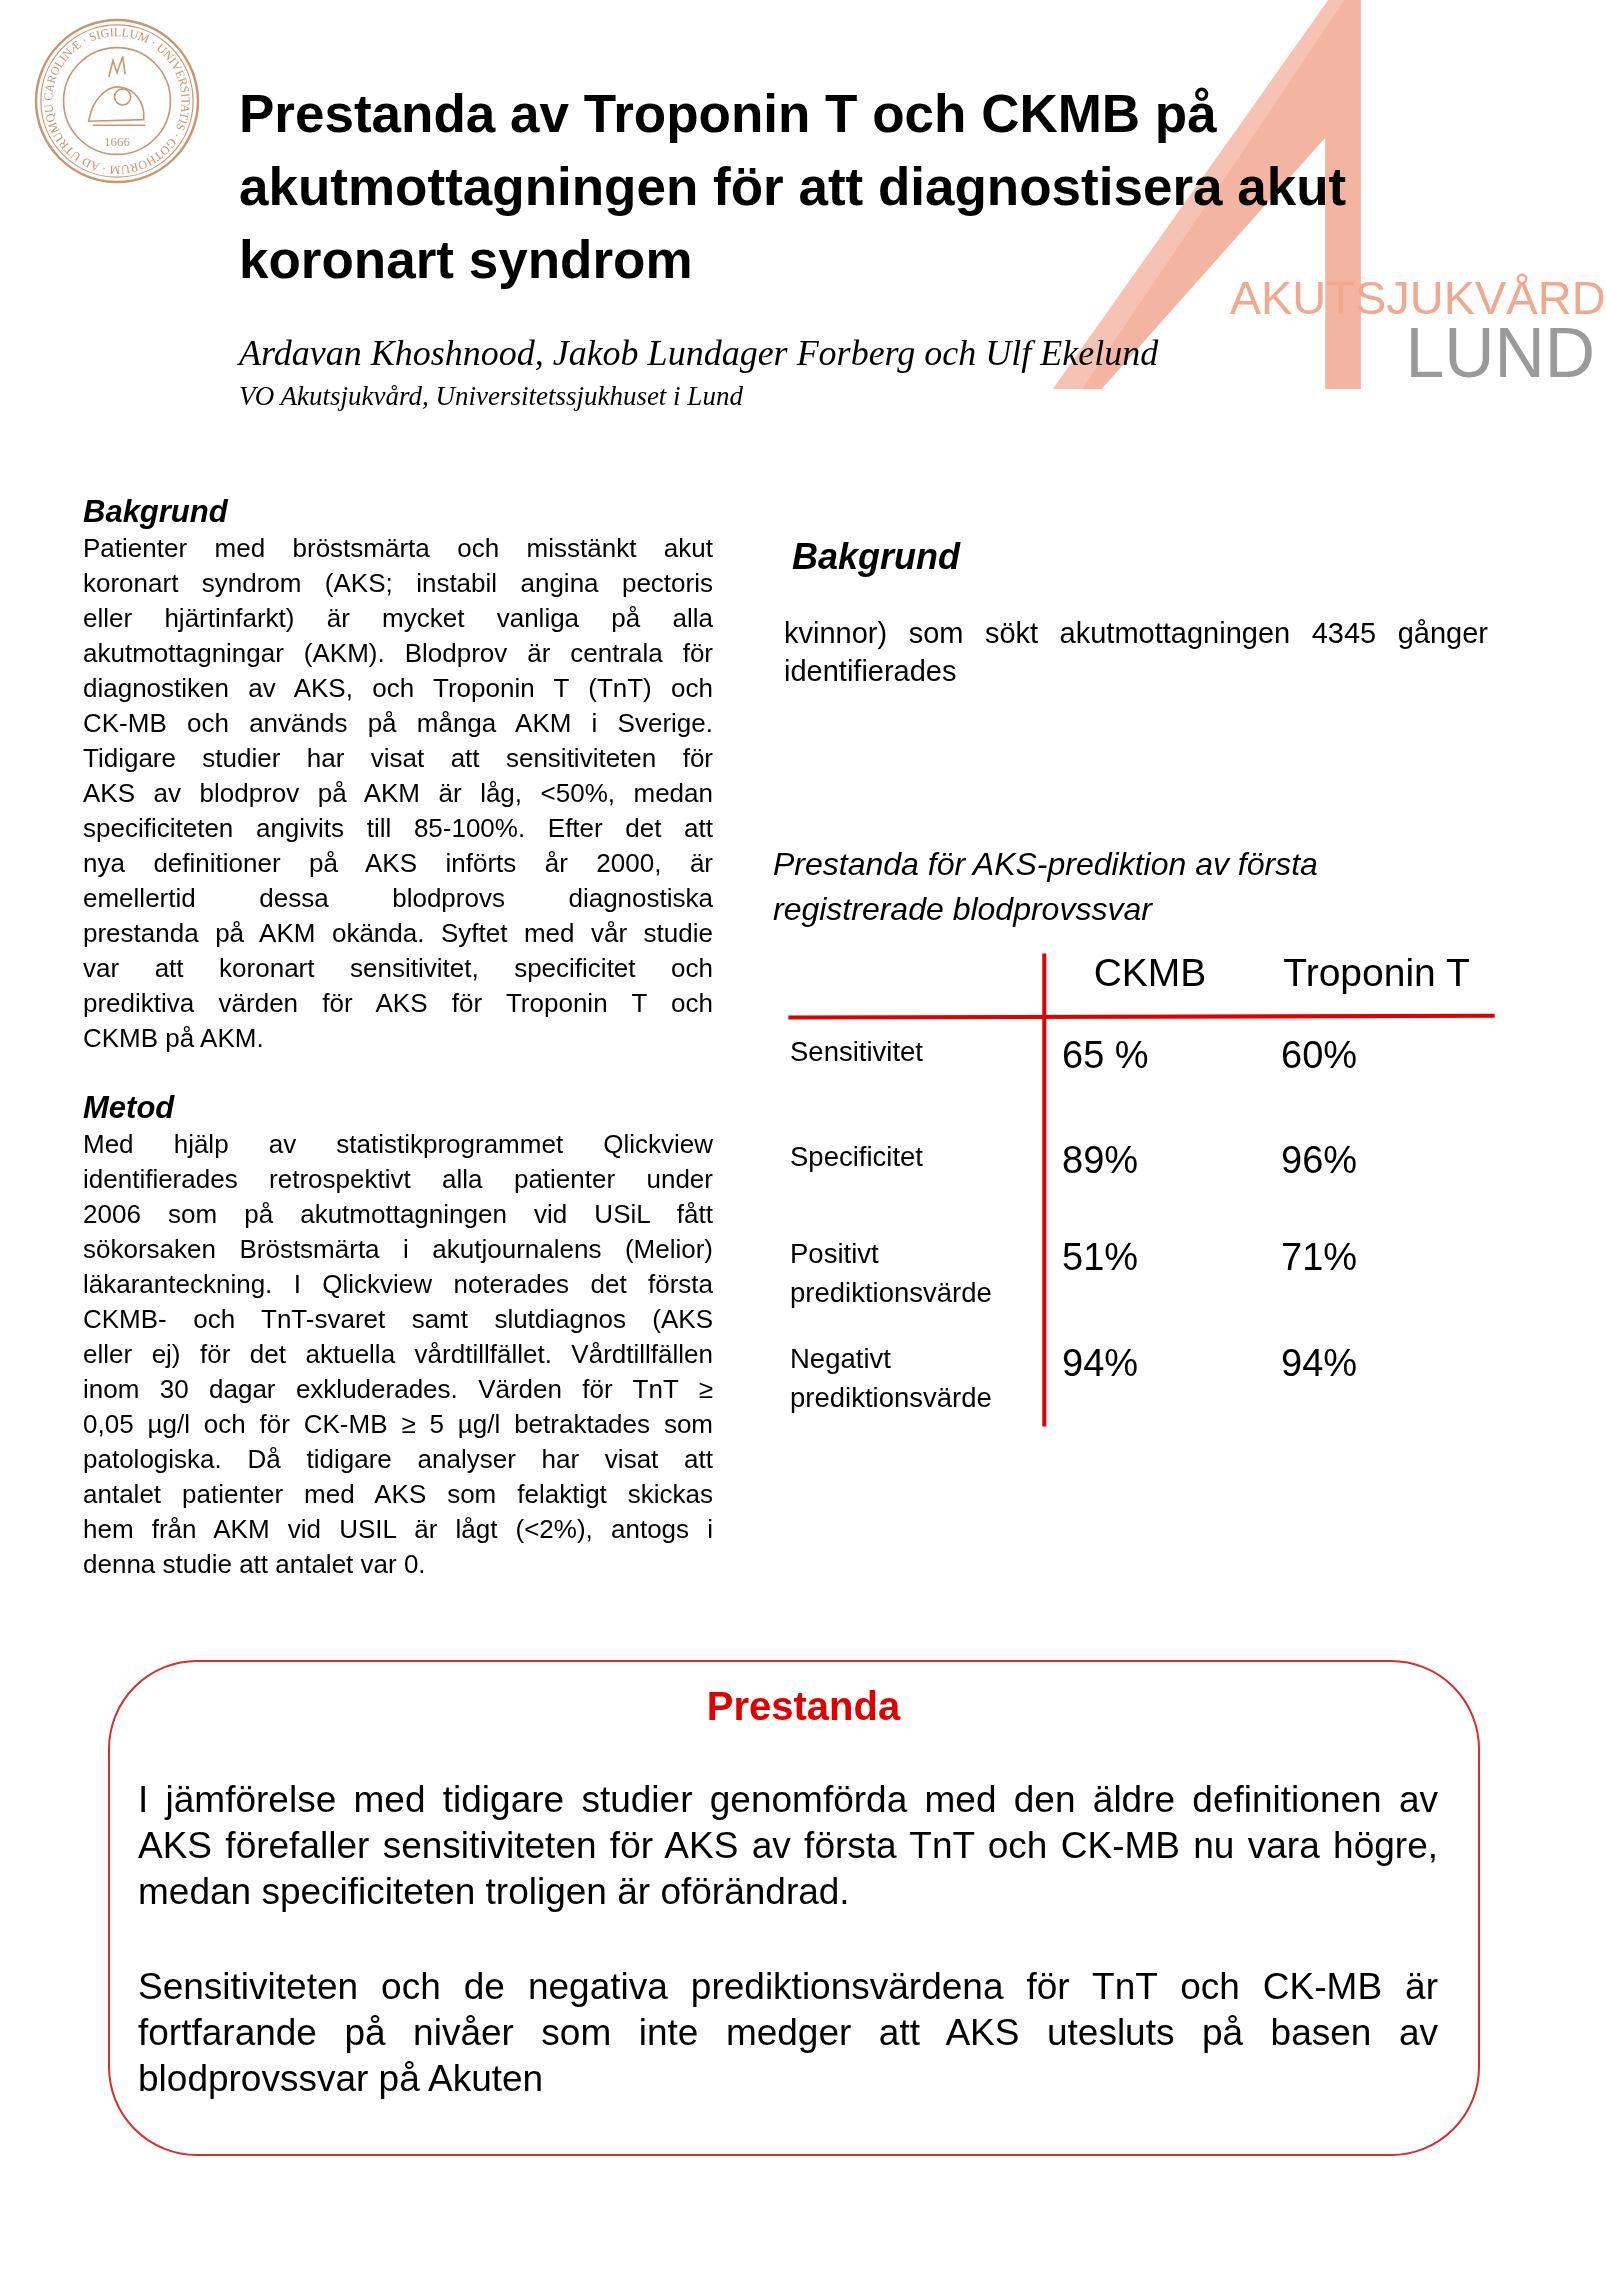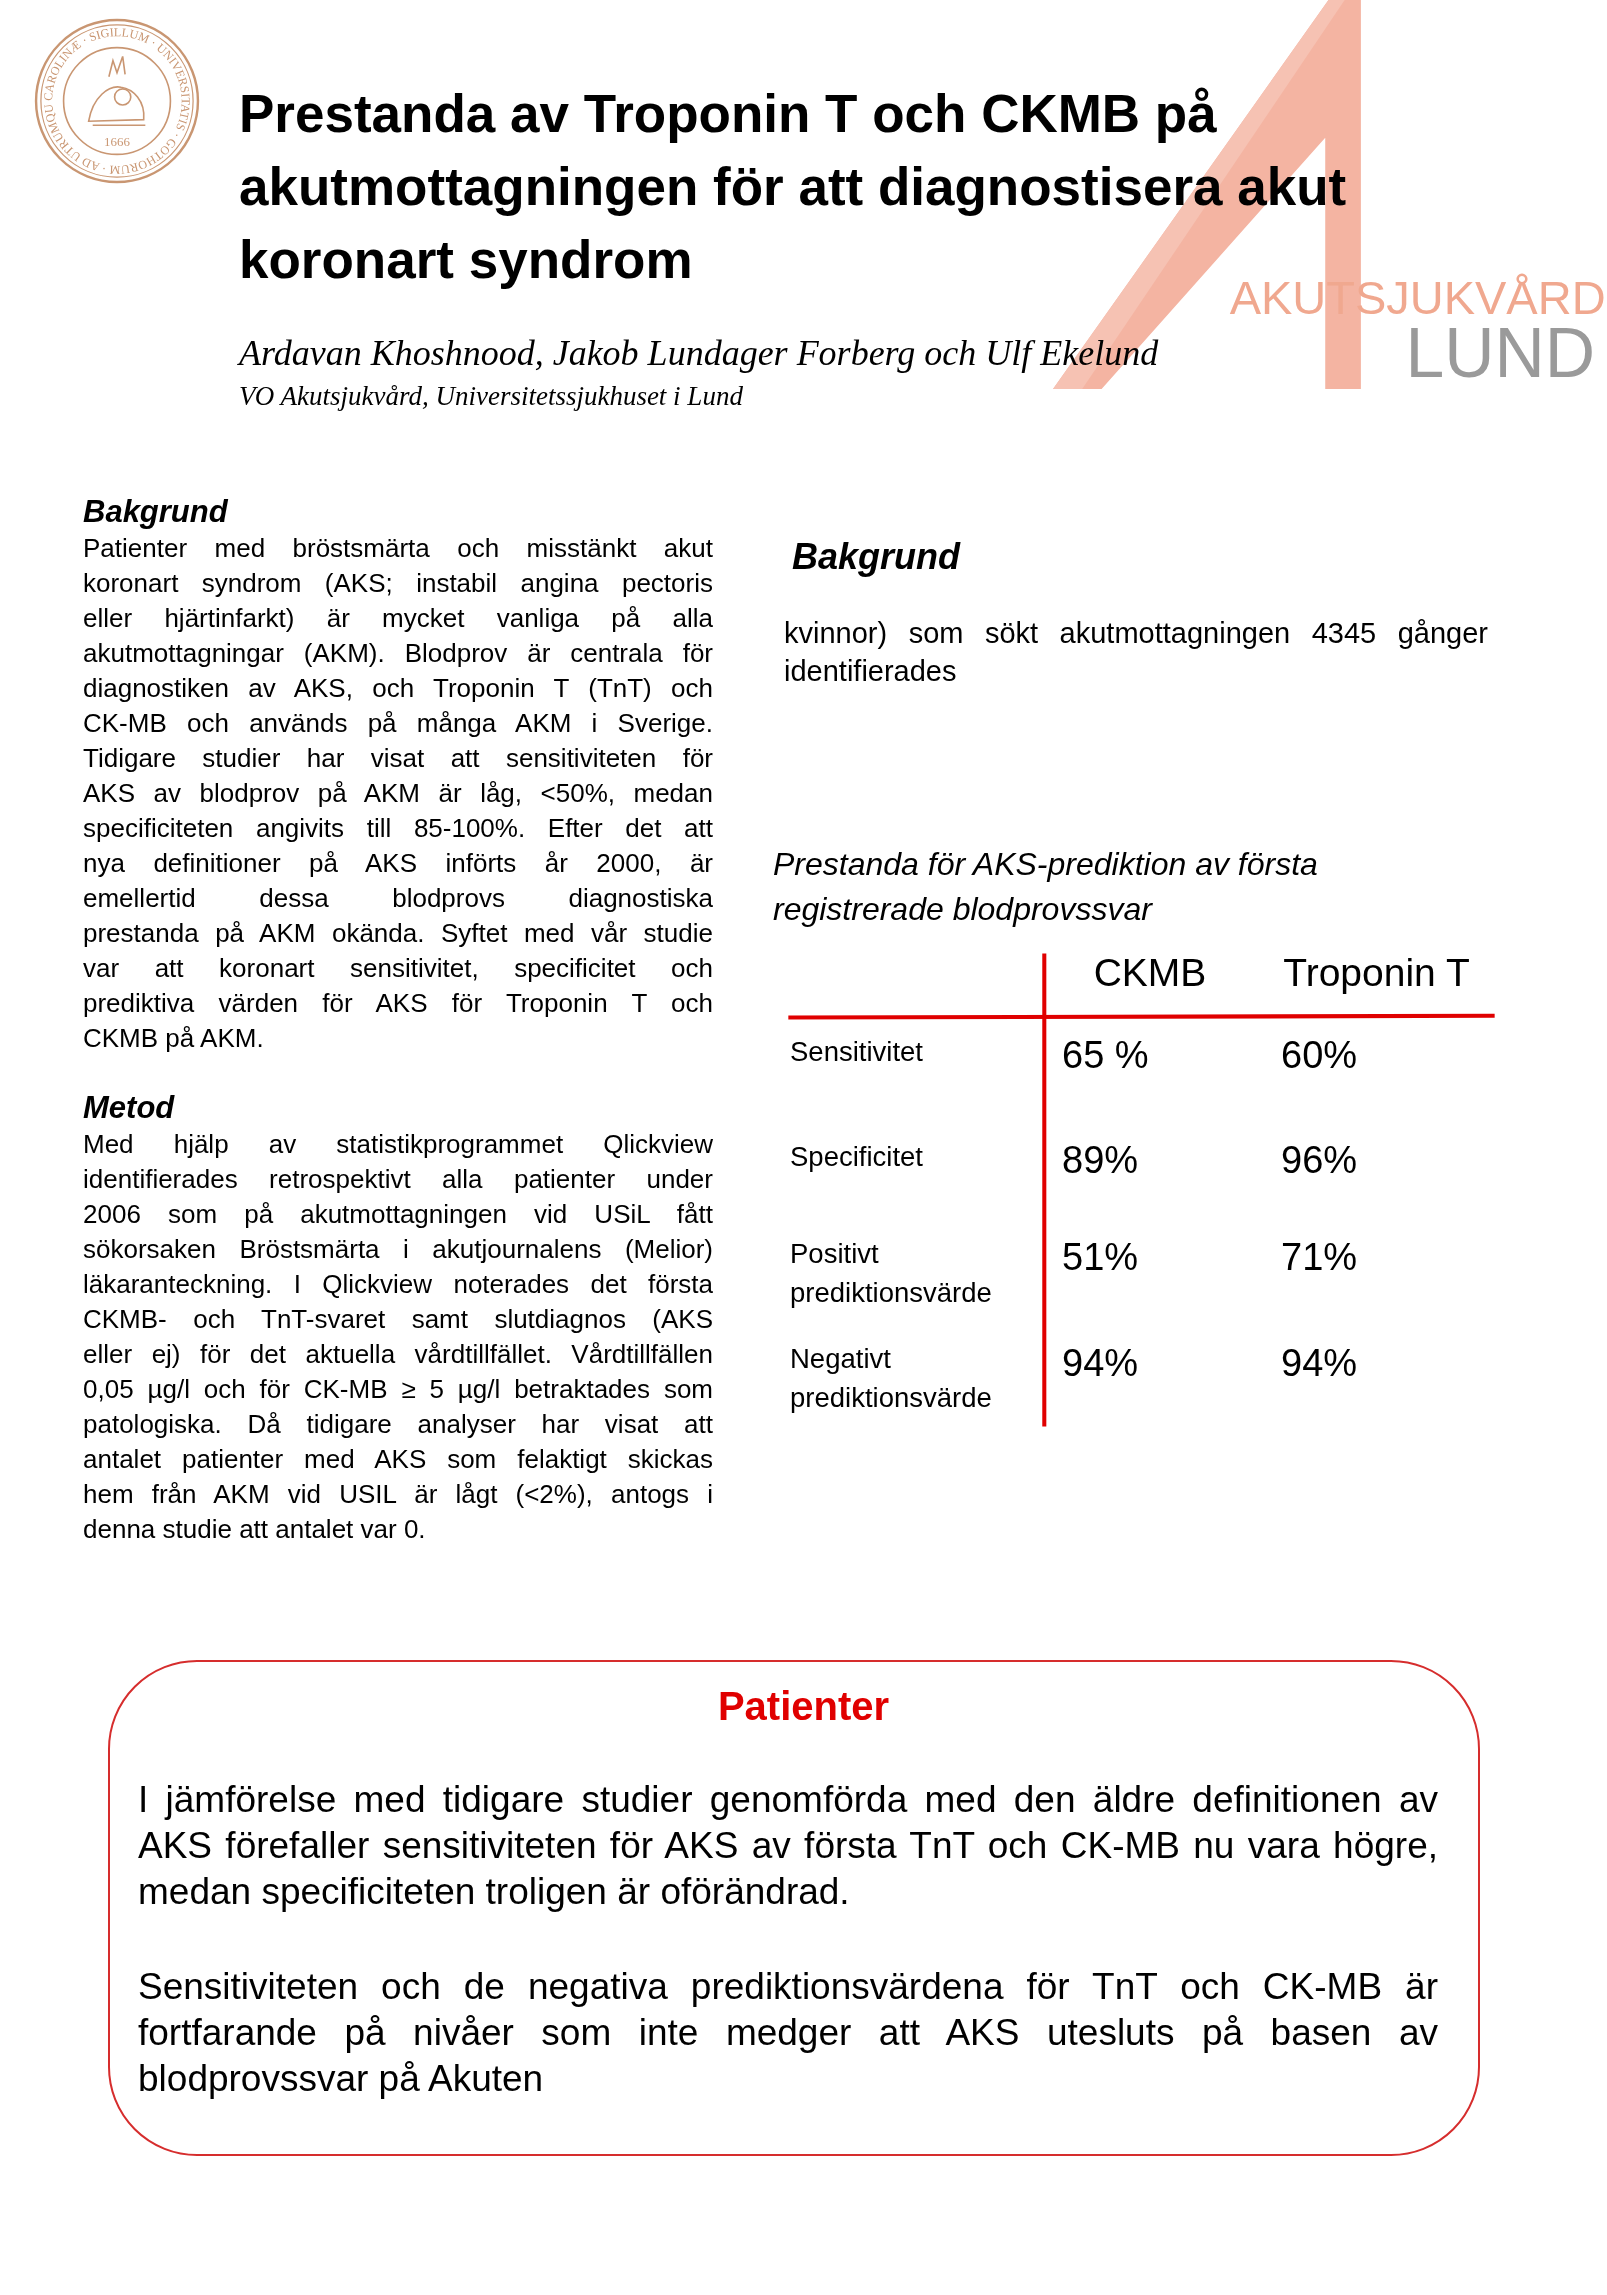--- a/index.html
+++ b/index.html
@@ -94,20 +94,21 @@
 
 <div id="metod-head" class="abs sec-head">Metod</div>
 <div id="metod-text" class="abs body-text">
     <div style="text-align-last: justify;">Med hjälp av statistikprogrammet Qlickview</div>
     <div style="text-align-last: justify;">identifierades retrospektivt alla patienter under</div>
     <div style="text-align-last: justify;">2006 som på akutmottagningen vid USiL fått</div>
     <div style="text-align-last: justify;">sökorsaken Bröstsmärta i akutjournalens (Melior)</div>
     <div style="text-align-last: justify;">läkaranteckning. I Qlickview noterades det första</div>
     <div style="text-align-last: justify;">CKMB- och TnT-svaret samt slutdiagnos (AKS</div>
     <div style="text-align-last: justify;">eller ej) för det aktuella vårdtillfället. Vårdtillfällen</div>
+    <div style="text-align-last: justify;">inom 30 dagar exkluderades. Värden för TnT ≥</div>
     <div style="text-align-last: justify;">0,05 µg/l och för CK-MB ≥ 5 µg/l betraktades som</div>
     <div style="text-align-last: justify;">patologiska. Då tidigare analyser har visat att</div>
     <div style="text-align-last: justify;">antalet patienter med AKS som felaktigt skickas</div>
     <div style="text-align-last: justify;">hem från AKM vid USIL är lågt (&lt;2%), antogs i</div>
     <div>denna studie att antalet var 0.</div>
   </div>
 
 <div id="resultat-head" class="abs sec-head">Bakgrund</div>
 <div id="resultat-text" class="abs">
     <div style="text-align-last: justify;">kvinnor) som sökt akutmottagningen 4345 gånger</div>
@@ -145,16 +146,16 @@
 <div class="cell" style="left:1062px; top:1034px;">65 %</div>
 <div class="cell" style="left:1281px; top:1034px;">60%</div>
 <div class="cell" style="left:1062px; top:1139px;">89%</div>
 <div class="cell" style="left:1281px; top:1139px;">96%</div>
 <div class="cell" style="left:1062px; top:1236px;">51%</div>
 <div class="cell" style="left:1281px; top:1236px;">71%</div>
 <div class="cell" style="left:1062px; top:1342px;">94%</div>
 <div class="cell" style="left:1281px; top:1342px;">94%</div>
 
 <div id="conclusion-box" class="abs"></div>
-<div id="konklusion-title" class="abs">Patienter</div>
+<div id="konklusion-title" class="abs">Prestanda</div>
 <div id="concl-p1" class="abs concl-text">I jämförelse med tidigare studier genomförda med den äldre definitionen av AKS förefaller sensitiviteten för AKS av första TnT och CK-MB nu vara högre, medan specificiteten troligen är oförändrad.</div>
 <div id="concl-p2" class="abs concl-text">Sensitiviteten och de negativa prediktionsvärdena för TnT och CK-MB är fortfarande på nivåer som inte medger att AKS utesluts på basen av blodprovssvar på Akuten</div>
 
 
 </body></html>

